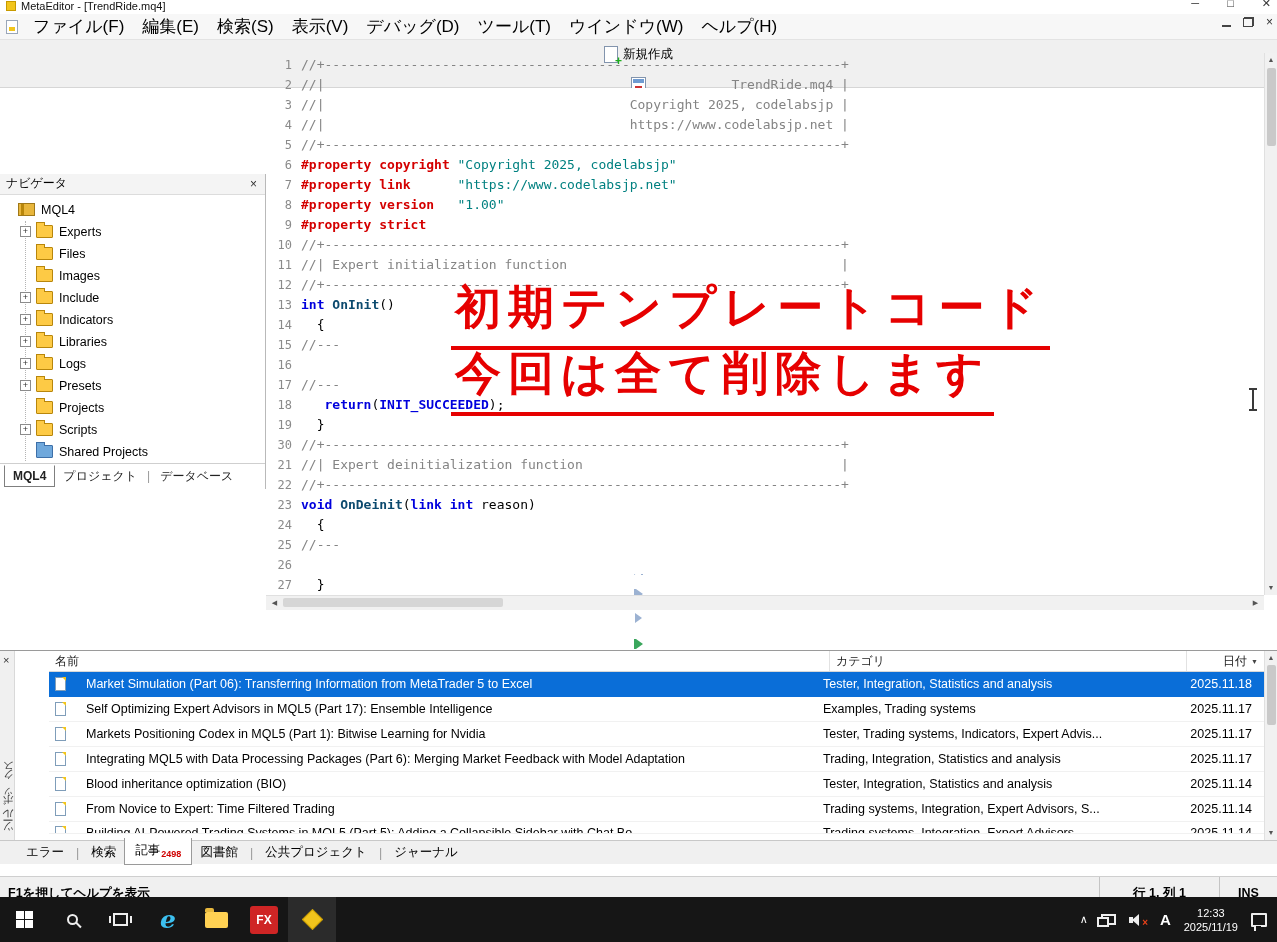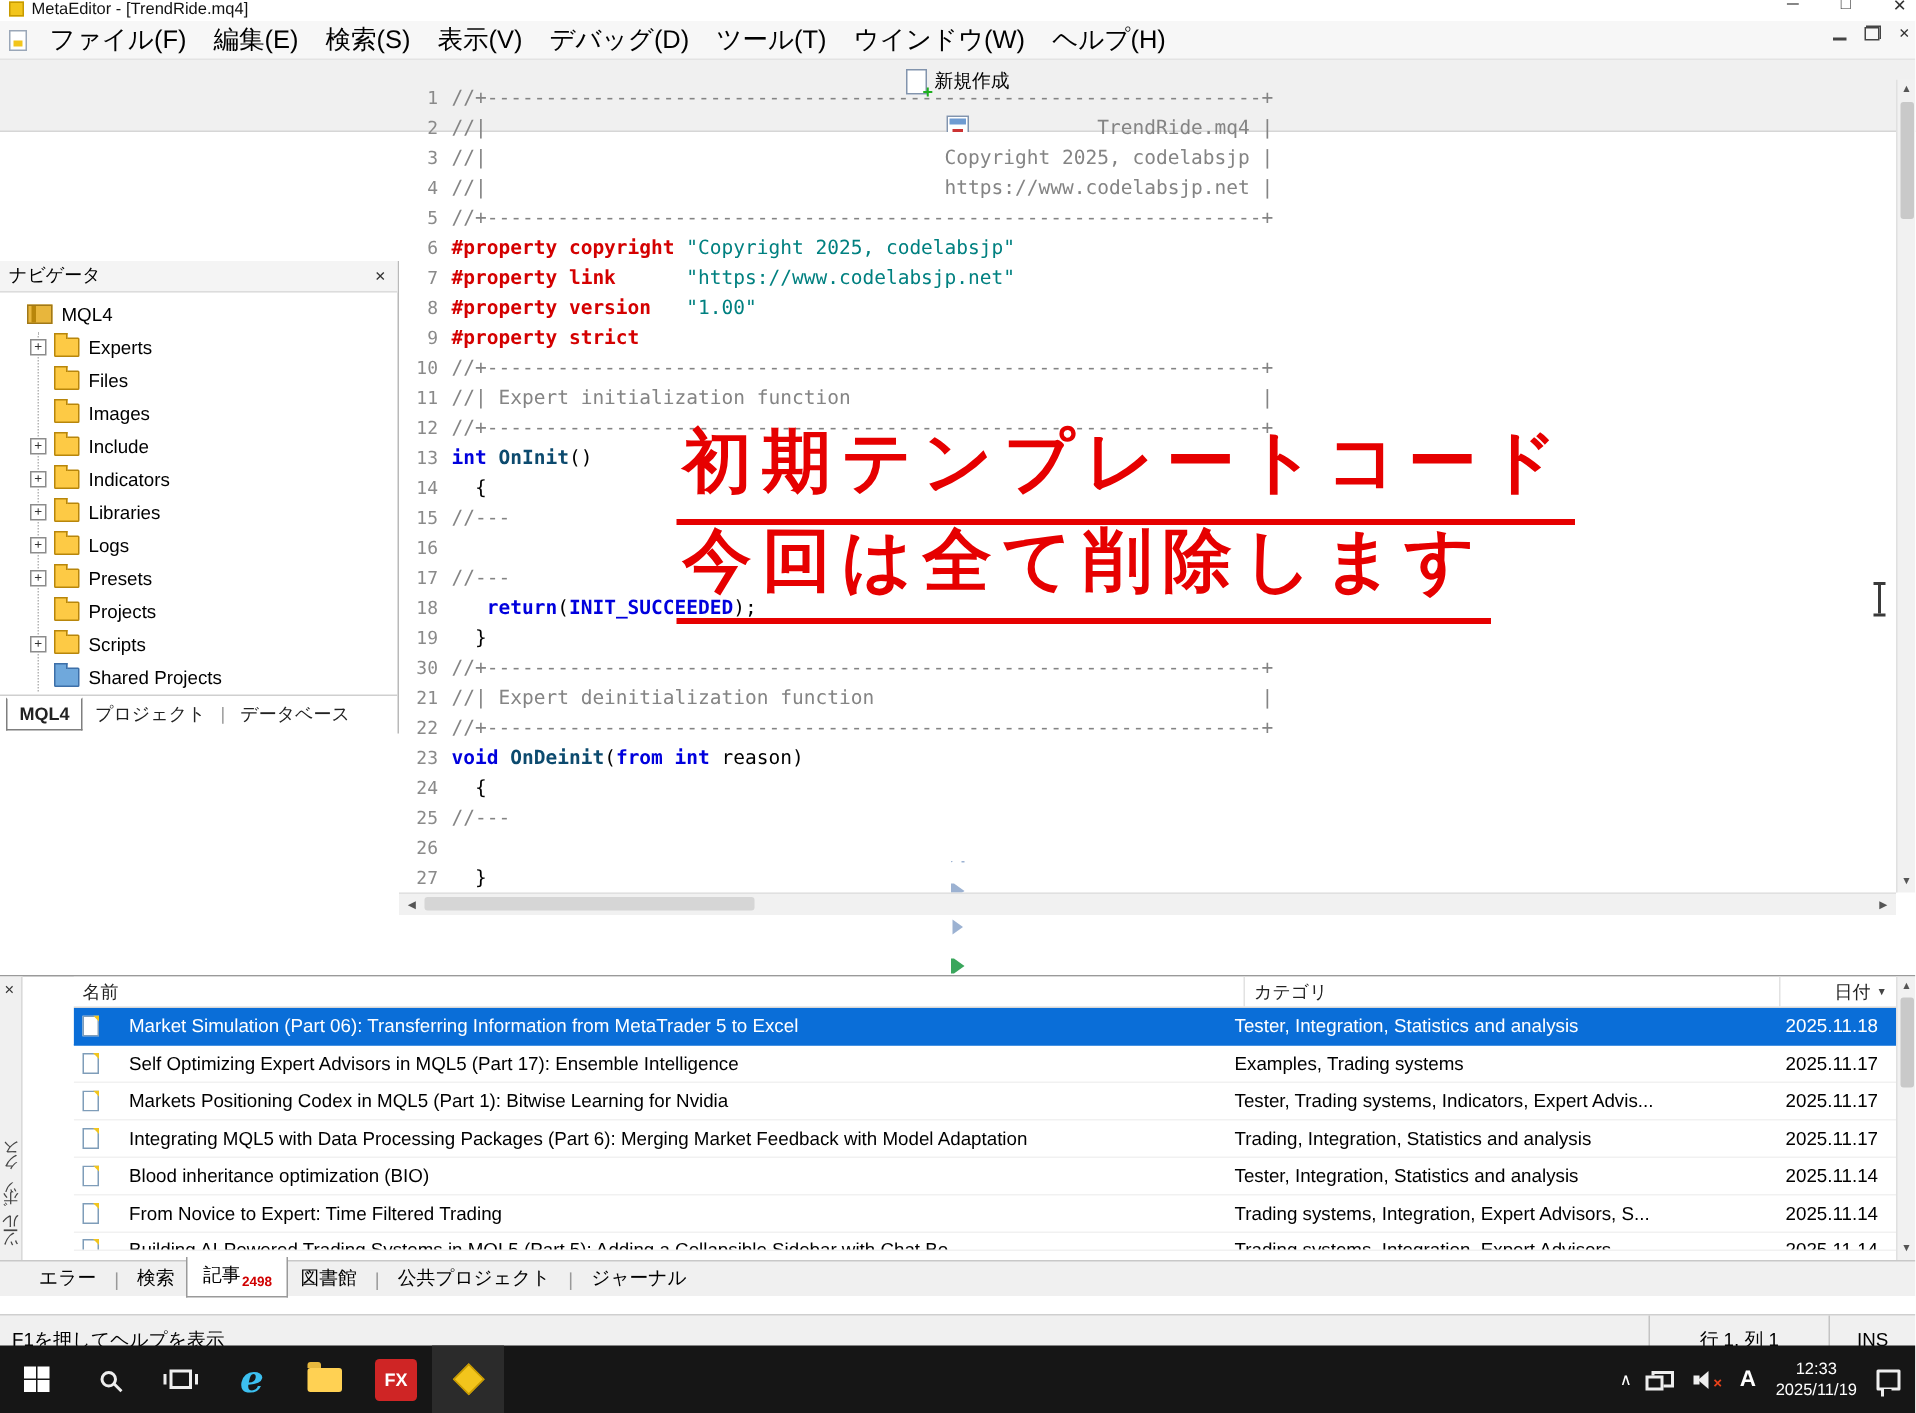--- a/index.html
+++ b/index.html
@@ -135,21 +135,21 @@
   .tb-vscroll .fill { flex:1; }
 
   
   .btabs { position:absolute; top:840px; left:0; width:1277px; height:24px; background:#f0f0f0; border-top:1px solid #c8c8c8; display:flex; align-items:center; padding-left:18px; font-size:12.5px; }
   .btab { padding:3px 8px; position:relative; }
   .btab.active { background:#fff; border:1px solid #9a9a9a; border-top:none; margin-top:-2px; padding:4px 10px 5px; }
   .badge { color:#d00000; font-size:9px; font-weight:bold; vertical-align:sub; margin-left:1px; }
   .bsep { color:#999; margin:0 4px; }
 
   
-  .status { position:absolute; top:876px; left:0; width:1277px; height:33px; background:#f0f0f0; border-top:1px solid #cfcfcf; display:flex; align-items:center; font-size:12.5px; }
+  .status { position:absolute; top:876px; left:0; width:1277px; height:33px; background:#f0f0f0; border-top:1px solid #cfcfcf; display:flex; align-items:center; font-size:12.5px;font-weight:bold; }
   .status .help { padding-left:8px; flex:1; }
   .sect { border-left:1px solid #c4c4c4; height:100%; display:flex; align-items:center; justify-content:center; }
   .sect.pos { width:120px; }
   .sect.ins { width:58px; }
 
   
   .taskbar { position:absolute; top:897px; left:0; width:1277px; height:45px; background:#161616; display:flex; align-items:center; color:#fff; }
   .tb-ic { width:48px; height:45px; display:flex; align-items:center; justify-content:center; }
   .win-logo { display:grid; grid-template-columns:8px 8px; grid-template-rows:8px 8px; gap:1px; }
   .win-logo i { background:#fff; }
@@ -417,21 +417,21 @@
           <div class="cl"><span class="ln">13</span><span class="ct"><span class="k">int </span><span class="f">OnInit</span><span class="n">()</span></span></div>
           <div class="cl"><span class="ln">14</span><span class="ct"><span class="n">  {</span></span></div>
           <div class="cl"><span class="ln">15</span><span class="ct"><span class="c">//---</span></span></div>
           <div class="cl"><span class="ln">16</span><span class="ct"></span></div>
           <div class="cl"><span class="ln">17</span><span class="ct"><span class="c">//---</span></span></div>
           <div class="cl"><span class="ln">18</span><span class="ct"><span class="n">   </span><span class="k">return</span><span class="n">(</span><span class="k">INIT_SUCCEEDED</span><span class="n">);</span></span></div>
           <div class="cl"><span class="ln">19</span><span class="ct"><span class="n">  }</span></span></div>
           <div class="cl"><span class="ln">30</span><span class="ct"><span class="c">//+------------------------------------------------------------------+</span></span></div>
           <div class="cl"><span class="ln">21</span><span class="ct"><span class="c">//| Expert deinitialization function                                 |</span></span></div>
           <div class="cl"><span class="ln">22</span><span class="ct"><span class="c">//+------------------------------------------------------------------+</span></span></div>
-          <div class="cl"><span class="ln">23</span><span class="ct"><span class="k">void </span><span class="f">OnDeinit</span><span class="n">(</span><span class="k">from int</span><span class="n"> reason)</span></span></div>
+          <div class="cl"><span class="ln">23</span><span class="ct"><span class="k">void </span><span class="f">OnDeinit</span><span class="n">(</span><span class="k">link int</span><span class="n"> reason)</span></span></div>
           <div class="cl"><span class="ln">24</span><span class="ct"><span class="n">  {</span></span></div>
           <div class="cl"><span class="ln">25</span><span class="ct"><span class="c">//---</span></span></div>
           <div class="cl"><span class="ln">26</span><span class="ct"></span></div>
           <div class="cl"><span class="ln">27</span><span class="ct"><span class="n">  }</span></span></div>
         </div>
       <div class="hscroll">
         <span class="sarrow">◀</span>
         <span class="hthumb"></span>
         <span class="hfill"></span>
         <span class="sarrow">▶</span>

